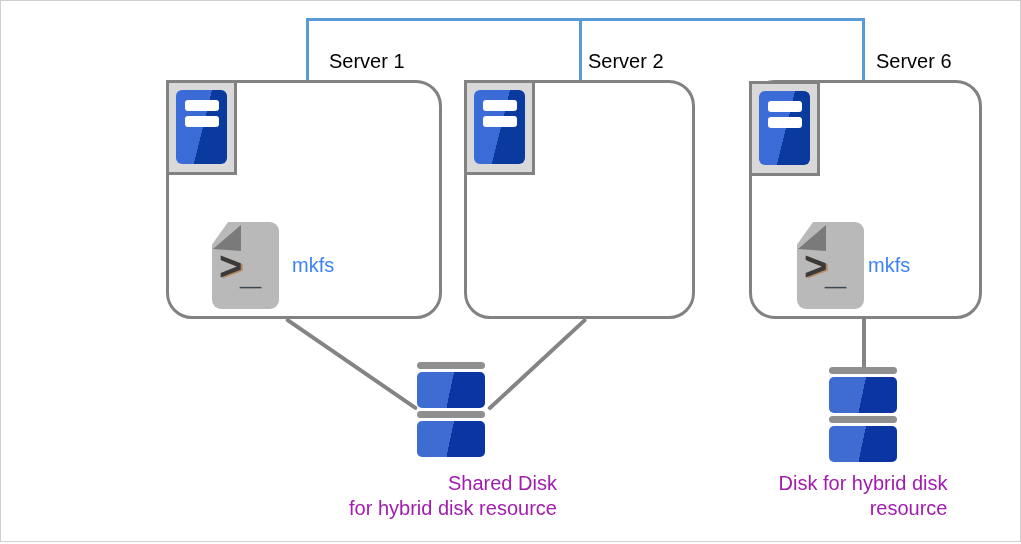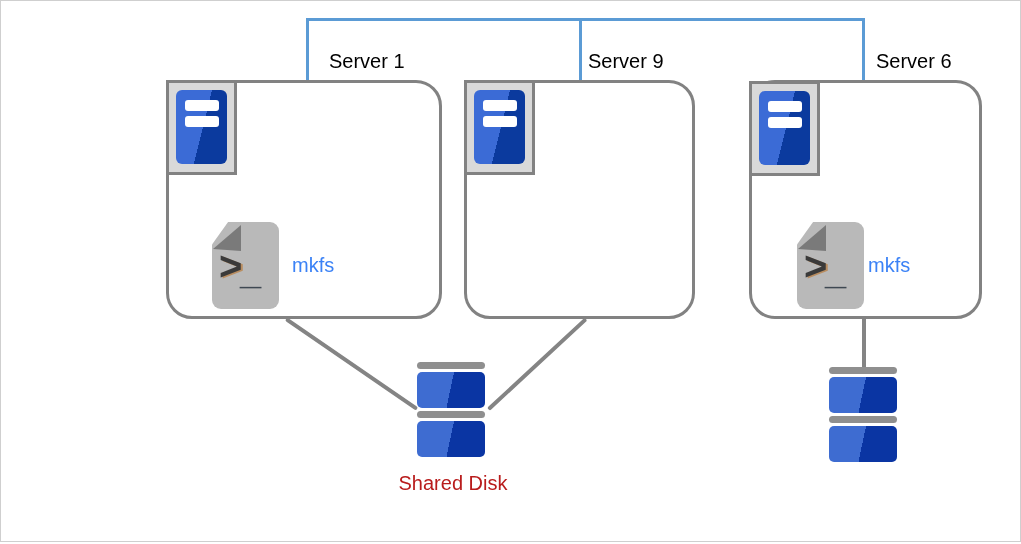--- a/index.html
+++ b/index.html
@@ -68,41 +68,41 @@
   .disk-shared { left:416px; top:361px; }
   .disk-hybrid { left:828px; top:366px; }
 
   
   .conn { position:absolute; height:4px; background:#848484; transform-origin:0 50%; border-radius:2px; }
   .c1 { left:285px; top:316px; width:159px; transform:rotate(34.5deg); }
   .c2 { left:585px; top:316px; width:133px; transform:rotate(137.2deg); }
   .c3 { position:absolute; left:861px; top:318px; width:4px; height:50px; background:#848484; }
 
   
-  .dlabel { position:absolute; transform:translateX(-50%); text-align:right; color:#b91c1c; font-size:20px; }
+  .dlabel { position:absolute; transform:translateX(-50%); text-align:right; color:#a21caf; font-size:20px; }
   .dlabel div { line-height:25px; white-space:nowrap; }
   .dl-shared { left:452px; top:470px; }
   .dl-hybrid { left:862px; top:470px; }
 </style>
 </head>
 <body>
 
 <div class="canvas">
 
   <div class="net-h"></div>
   <div class="net-v net-v1"></div>
   <div class="net-v net-v2"></div>
   <div class="net-v net-v3"></div>
 
   <div class="server-box sb1"></div>
   <div class="server-box sb2"></div>
   <div class="server-box sb3"></div>
 
   <div class="server-label sl1">Server 1</div>
-  <div class="server-label sl2">Server 9</div>
+  <div class="server-label sl2">Server 2</div>
   <div class="server-label sl3">Server 6</div>
 
   <div class="server-icon si1">
     <div class="tower">
       <div class="tbar tbar1"></div>
       <div class="tbar tbar2"></div>
     </div>
   </div>
   <div class="server-icon si2">
     <div class="tower">
@@ -144,15 +144,20 @@
 
   <div class="disk disk-hybrid">
     <div class="disk-cap"></div>
     <div class="disk-platter"></div>
     <div class="disk-cap"></div>
     <div class="disk-platter"></div>
   </div>
 
   <div class="dlabel dl-shared">
     <div>Shared Disk</div>
+    <div>for hybrid disk resource</div>
+  </div>
+  <div class="dlabel dl-hybrid">
+    <div>Disk for hybrid disk</div>
+    <div>resource</div>
   </div>
 
 </div>
 
 </body></html>

